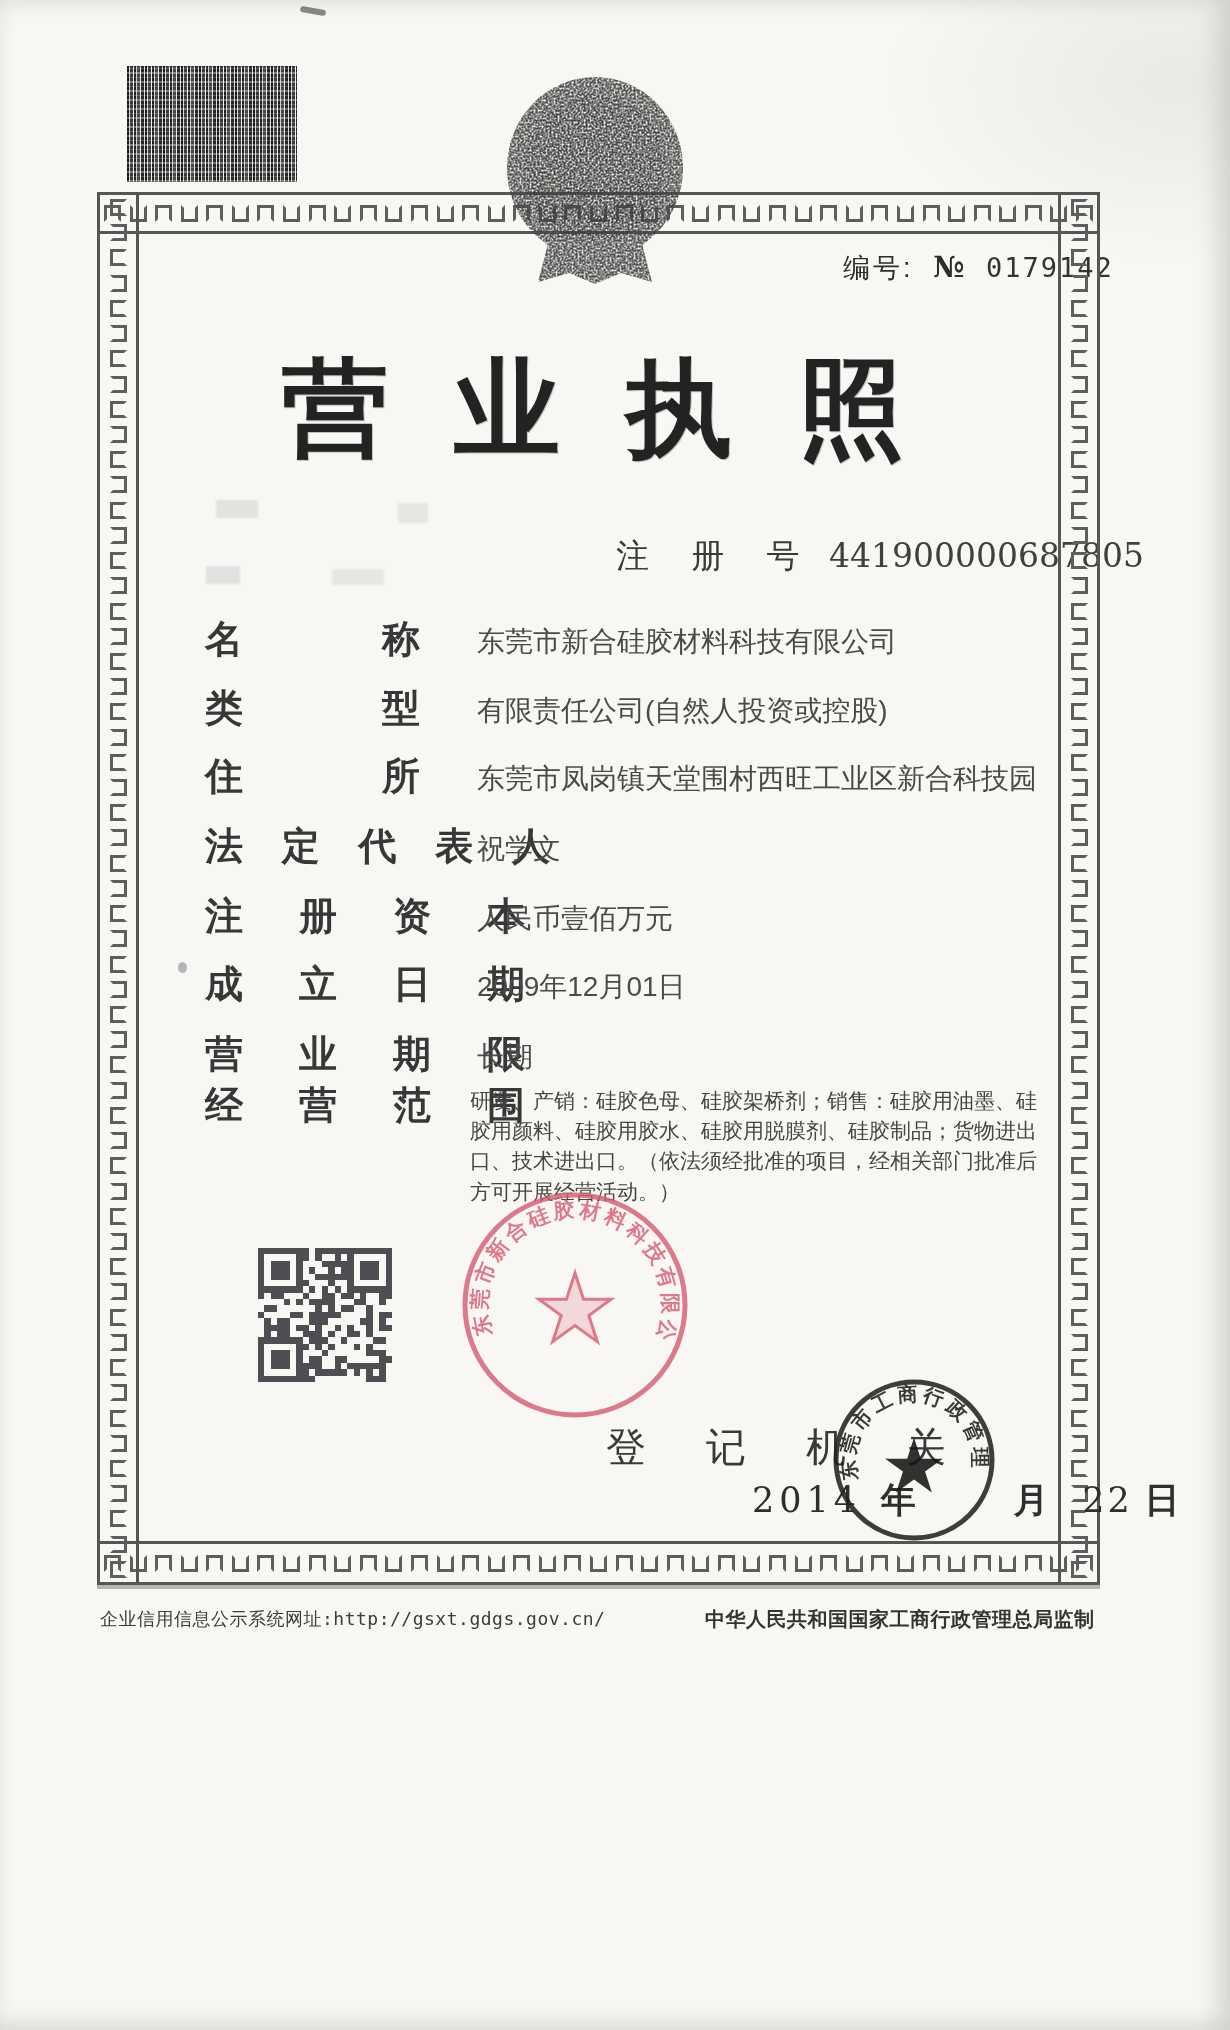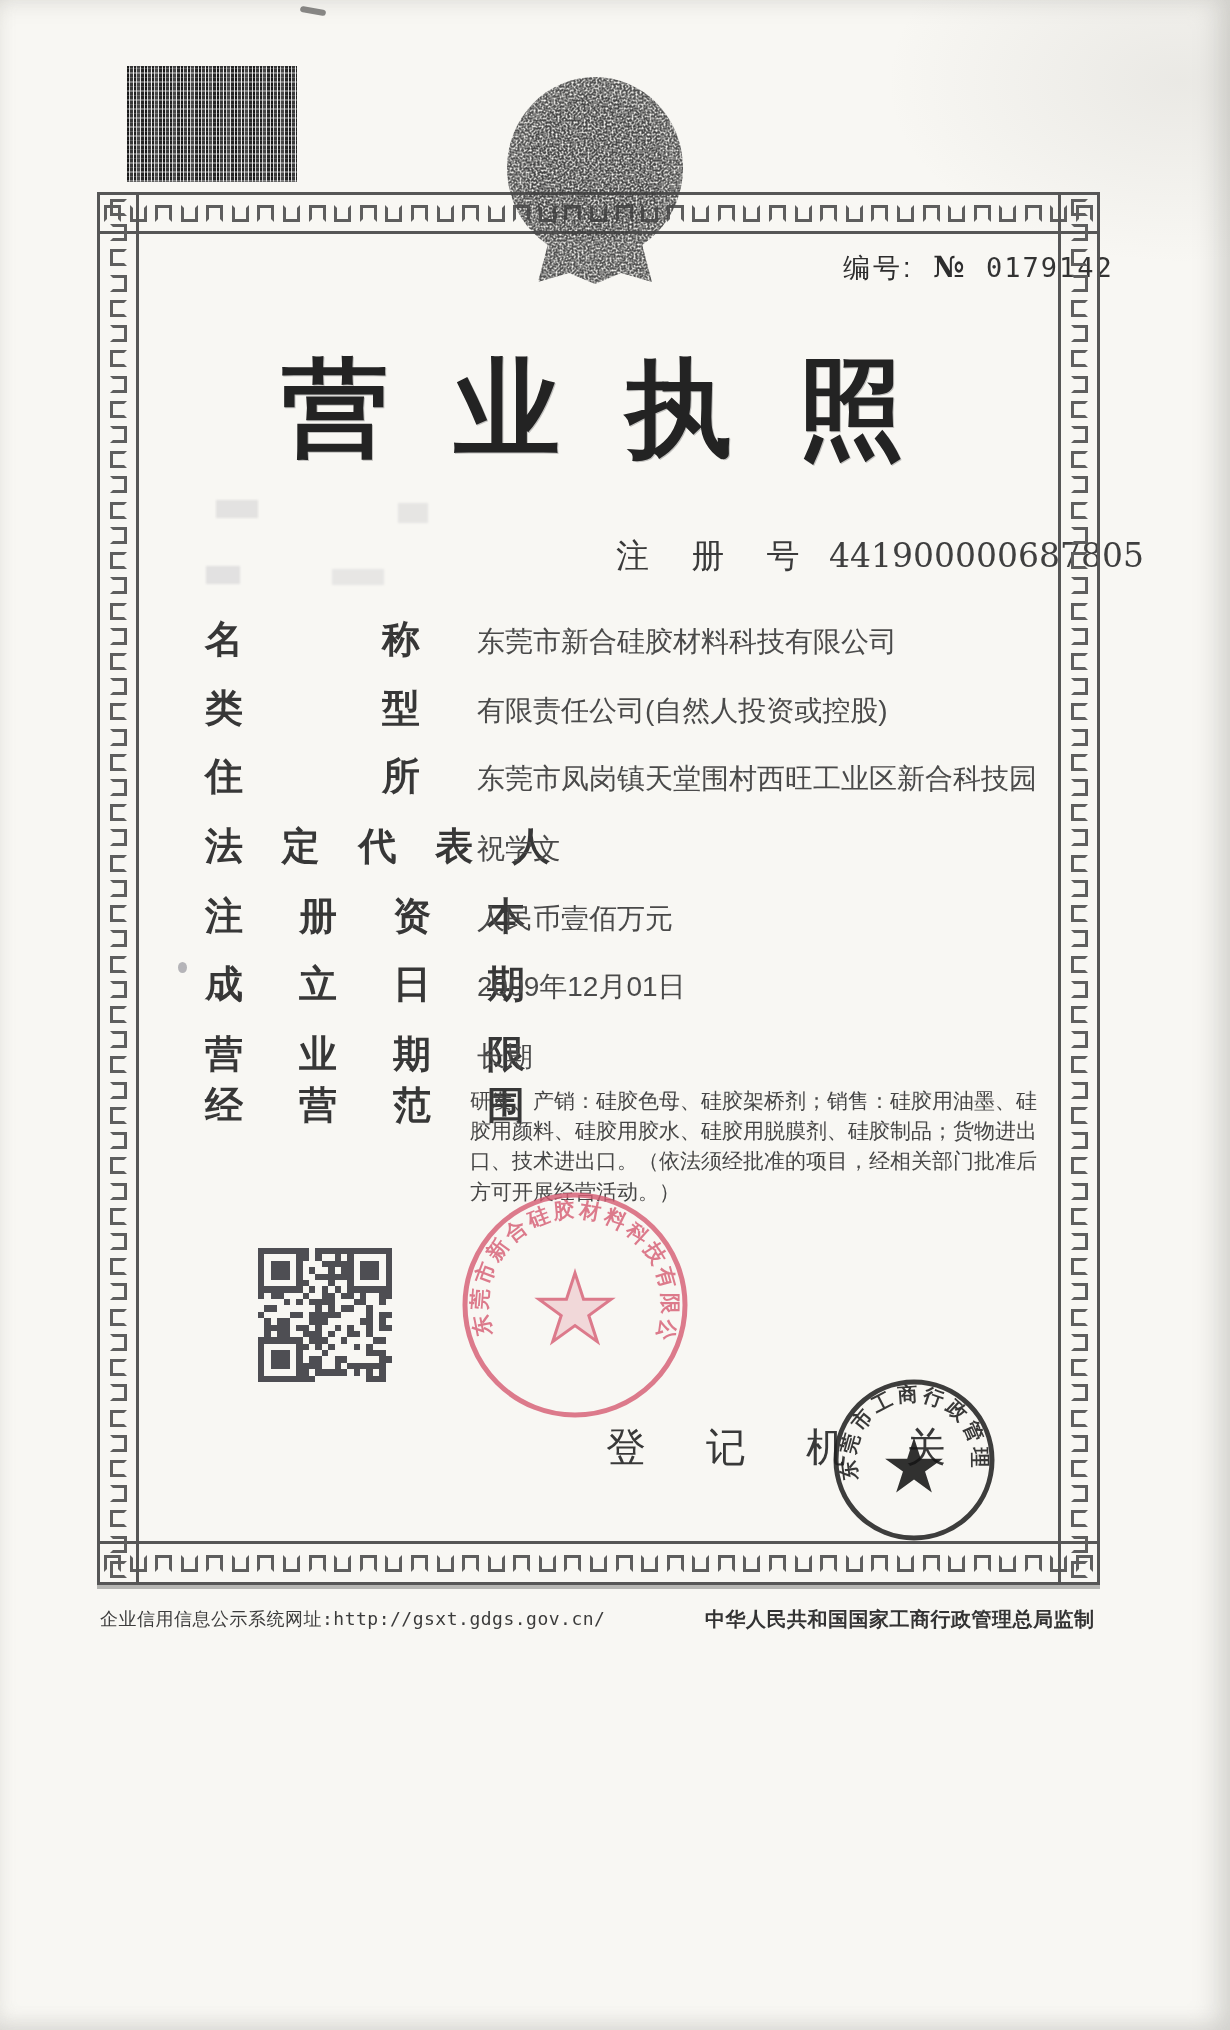--- a/index.html
+++ b/index.html
@@ -817,20 +817,27 @@
     <circle cx="116" cy="116" r="110" fill="none" stroke="#d65b72" stroke-width="5"></circle>
     <path id="arcC" d="M 33.3 146.1 A 88 88 0 1 1 198.7 146.1" fill="none"></path>
     <text>
       <textPath href="#arcC" startOffset="1">东莞市新合硅胶材料科技有限公司</textPath>
     </text>
     <polygon points="0,-38 8.5,-11.7 36.1,-11.7 13.8,4.5 22.3,30.7 0,14.5 -22.3,30.7 -13.8,4.5 -36.1,-11.7 -8.5,-11.7" transform="translate(116,122)" fill="rgba(214,91,114,0.25)" stroke="#d65b72" stroke-width="3"></polygon>
   </svg>
 
   <div class="registrar">登 记 机 关</div>
 
+  <div class="dateline">
+    <span class="yr">2014</span>
+    <span class="u1">年</span>
+    <span class="u2">月</span>
+    <span class="dy">22</span>
+    <span class="u3">日</span>
+  </div>
 
   <svg class="black-seal" viewBox="0 0 176 176" aria-hidden="true">
     <circle cx="88" cy="88" r="78" fill="none" stroke="#222" stroke-width="5"></circle>
     <path id="arcR" d="M 32.6 108.2 A 59 59 0 1 1 143.4 108.2" fill="none"></path>
     <text>
       <textPath href="#arcR" startOffset="1">东莞市工商行政管理局</textPath>
     </text>
     <polygon points="0,-38 8.5,-11.7 36.1,-11.7 13.8,4.5 22.3,30.7 0,14.5 -22.3,30.7 -13.8,4.5 -36.1,-11.7 -8.5,-11.7" transform="translate(88,96) scale(0.8)" fill="#141414"></polygon>
   </svg>
 

